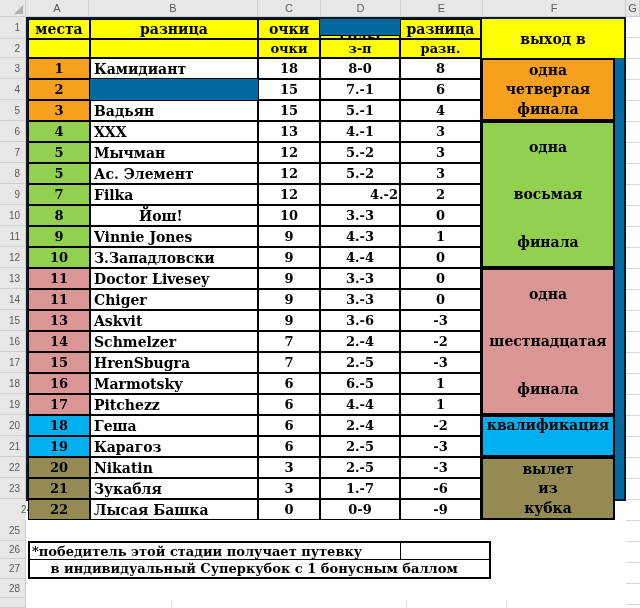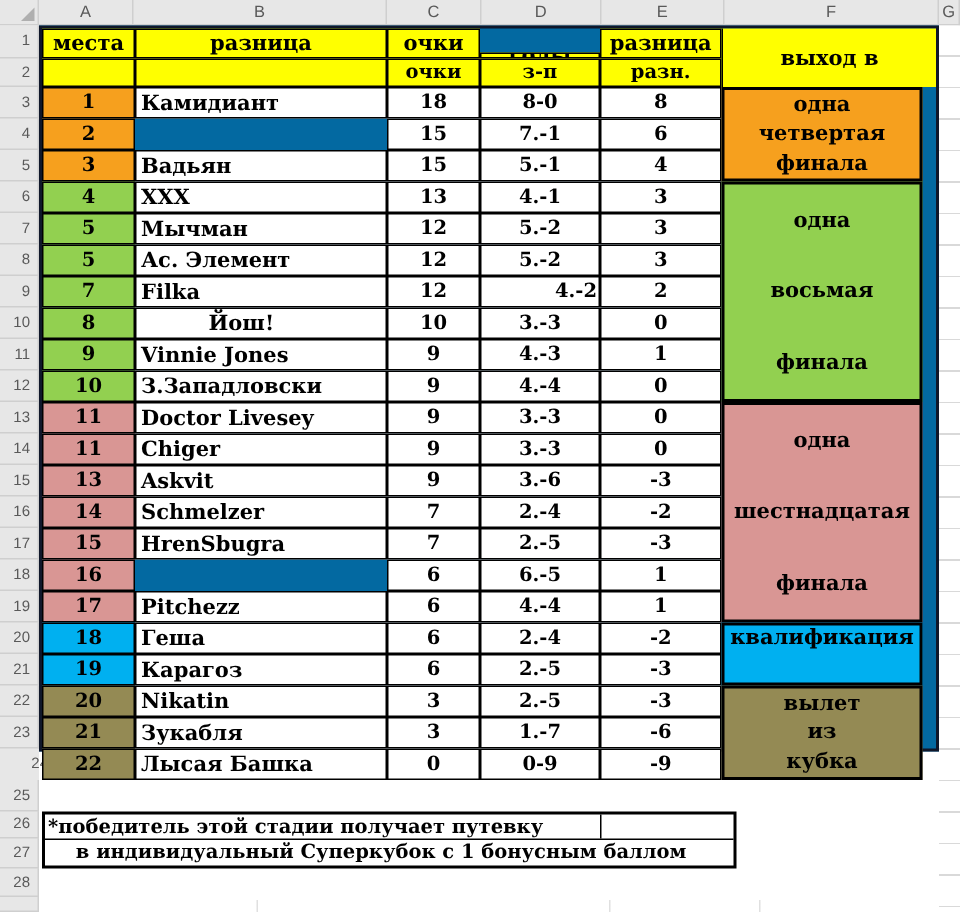--- a/index.html
+++ b/index.html
@@ -208,20 +208,21 @@
       <div class="cell name" style="grid-area: 16 / 2;">Schmelzer</div>
       <div class="cell num" style="grid-area: 16 / 3;">7</div>
       <div class="cell num" style="grid-area: 16 / 4;">2.-4</div>
       <div class="cell num" style="grid-area: 16 / 5;">-2</div>
       <div class="cell place" style="grid-area: 17 / 1; background: rgb(217, 150, 148);">15</div>
       <div class="cell name" style="grid-area: 17 / 2;">HrenSbugra</div>
       <div class="cell num" style="grid-area: 17 / 3;">7</div>
       <div class="cell num" style="grid-area: 17 / 4;">2.-5</div>
       <div class="cell num" style="grid-area: 17 / 5;">-3</div>
       <div class="cell place" style="grid-area: 18 / 1; background: rgb(217, 150, 148);">16</div>
+      <div class="cell name" style="grid-area: 18 / 2;">Marmotsky</div>
       <div class="cell num" style="grid-area: 18 / 3;">6</div>
       <div class="cell num" style="grid-area: 18 / 4;">6.-5</div>
       <div class="cell num" style="grid-area: 18 / 5;">1</div>
       <div class="cell place" style="grid-area: 19 / 1; background: rgb(217, 150, 148);">17</div>
       <div class="cell name" style="grid-area: 19 / 2;">Pitchezz</div>
       <div class="cell num" style="grid-area: 19 / 3;">6</div>
       <div class="cell num" style="grid-area: 19 / 4;">4.-4</div>
       <div class="cell num" style="grid-area: 19 / 5;">1</div>
       <div class="cell place" style="grid-area: 20 / 1; background: rgb(0, 176, 240);">18</div>
       <div class="cell name" style="grid-area: 20 / 2;">Геша</div>

